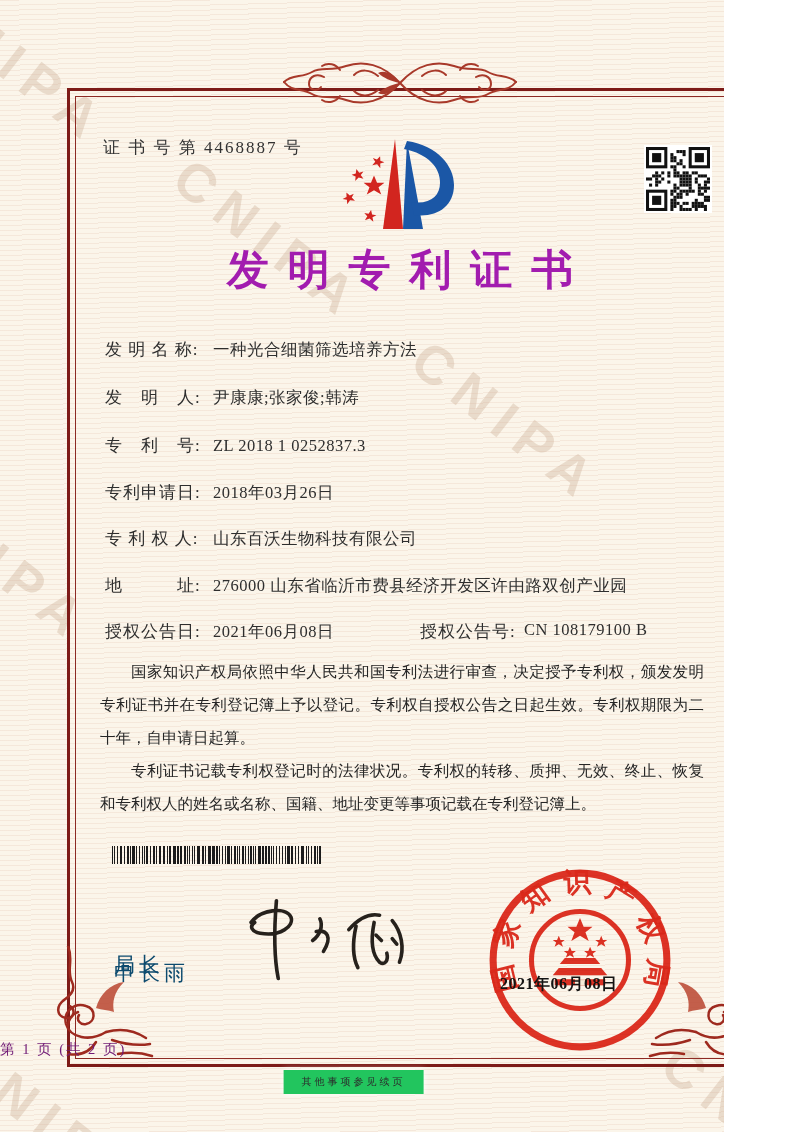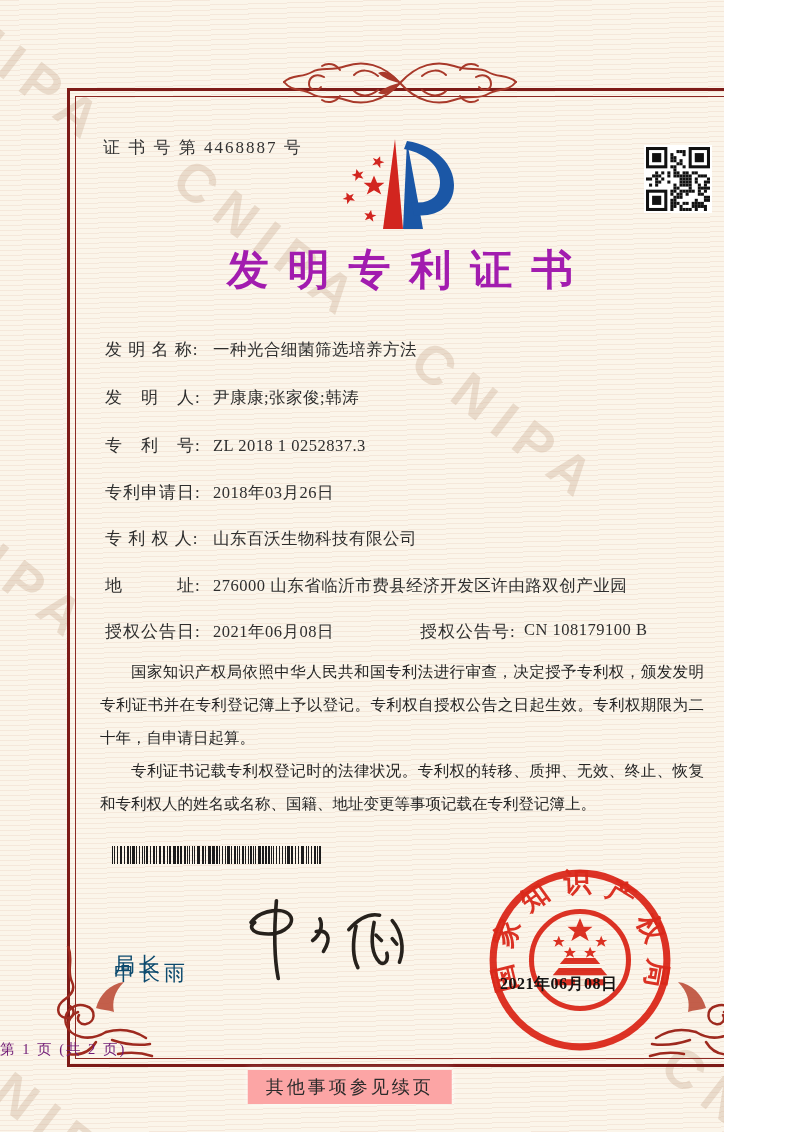--- a/index.html
+++ b/index.html
@@ -65,21 +65,21 @@
   .seal-date{
     position:absolute; left:16px; top:110px; width:164px;
     font-size:16px; font-weight:600; letter-spacing:0.5px; color:#141414; white-space:nowrap;
   }
   .page-no{
     position:absolute; left:0; top:1028px; width:800px; text-align:left;
     font-size:14.5px; letter-spacing:2px; color:#701a75;margin-top:12px;
   }
   .note{
     position:absolute; left:50%; top:1070px; transform:translateX(-56%);
-    background:#fca5a5; padding:5px 18px; font-size:18px;
+    background:#22c55e; padding:5px 18px; font-size:10px;
     letter-spacing:3px; color:#2b2b2b; box-shadow:0 0 6px rgba(255,255,255,0.9);
   }
   .orn-top{ position:absolute; left:278px; top:56px; }
   .orn-bl{ position:absolute; left:48px; top:946px; }
   .orn-br{ position:absolute; left:646px; top:946px; transform:scaleX(-1); }
 </style>
 </head>
 <body>
 
 <div class="page">

